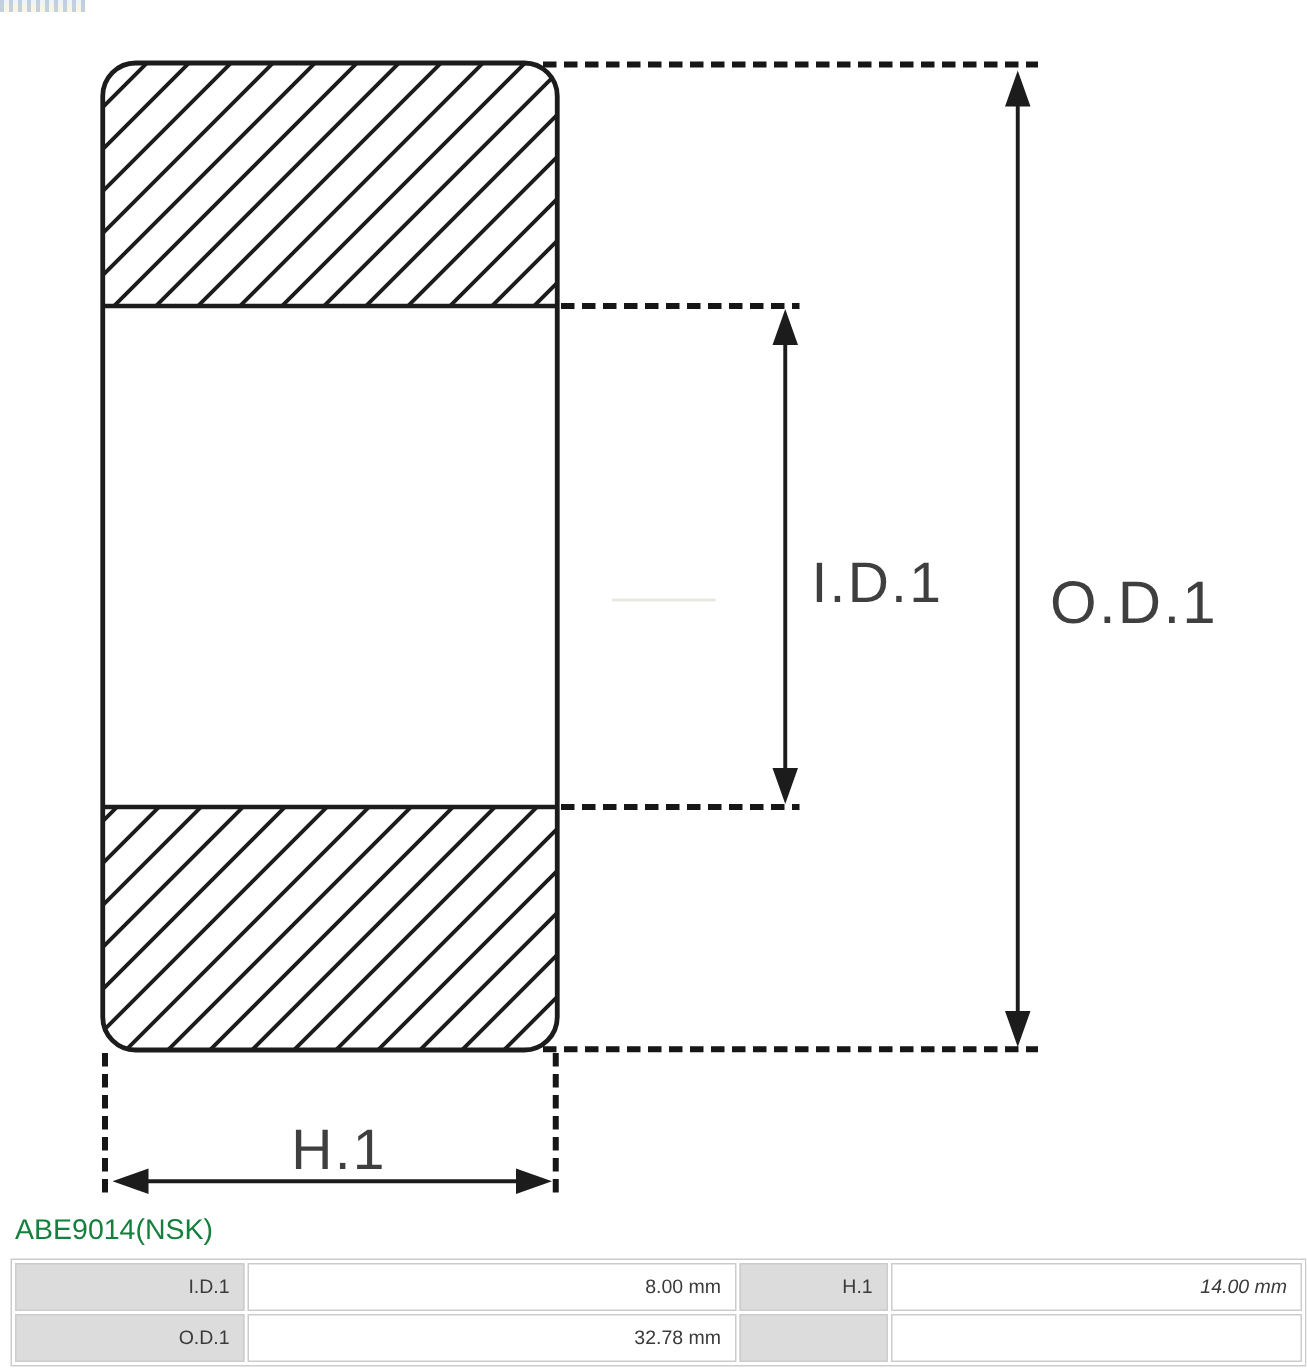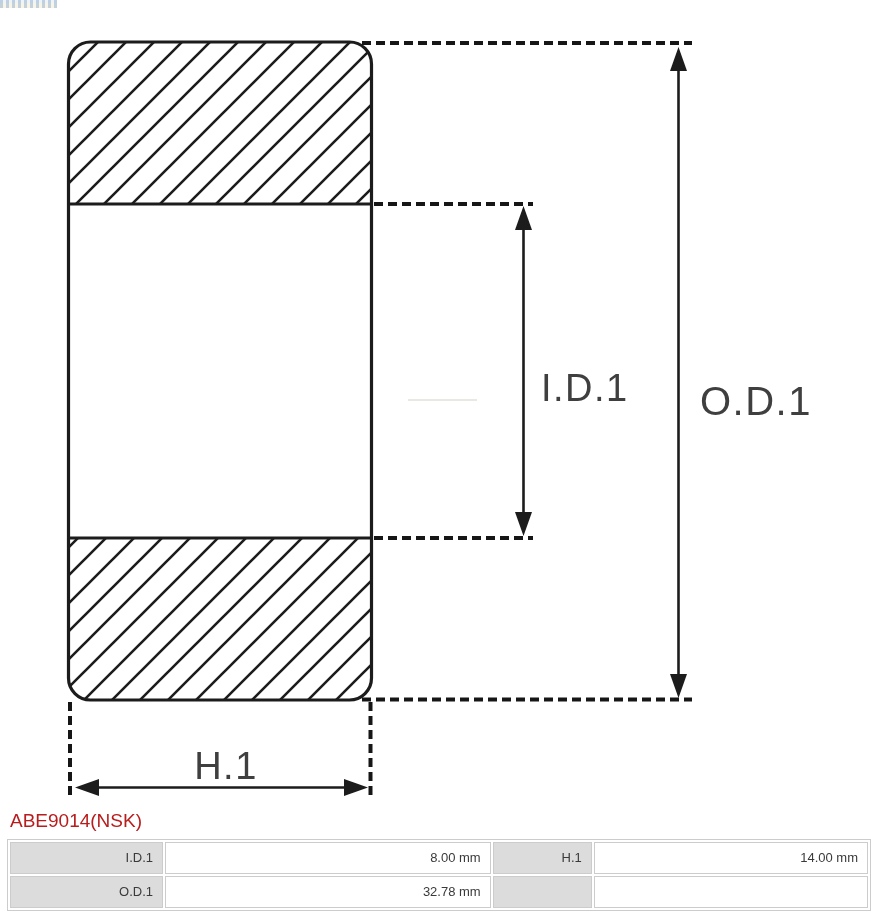--- a/index.html
+++ b/index.html
@@ -44,21 +44,21 @@
     color: #3a3a3a;
     text-align: right;
     white-space: nowrap;
     overflow: hidden;
   }
   td.lbl { background: #dcdcdc; }
   td.val { background: #ffffff; }
   td.c1 { width: 158px; }
   td.c2 { width: 338px; }
   td.c3 { width: 102px; }
-  td.c4 { width: 284px; }
+  td.c4 { width: 284px; font-style: italic; }
 </style>
 </head>
 <body>
 
 <div class="artifact"></div>
 
 <svg class="diagram" width="871" height="810" viewBox="0 0 871 810">
   <defs>
     <pattern id="hatch" width="28" height="28" patternUnits="userSpaceOnUse">
       <path d="M-7,7 L7,-7 M0,28 L28,0 M21,35 L35,21" stroke="#1c1c1c" stroke-width="2.6" fill="none"></path>
@@ -104,21 +104,21 @@
     <line x1="96" y1="787.5" x2="348" y2="787.5" stroke="#1c1c1c" stroke-width="2.6"></line>
     <polygon points="75,787.5 99,779 99,796"></polygon>
     <polygon points="368,787.5 344,779 344,796"></polygon>
   </g>
 
   <text class="dim-label" x="541" y="401" font-size="38" fill="#3f3f3f">I.D.1</text>
   <text class="dim-label" x="700" y="415" font-size="40" fill="#3f3f3f">O.D.1</text>
   <text class="dim-label" x="226" y="779" font-size="38" fill="#3f3f3f" text-anchor="middle">H.1</text>
 </svg>
 
-<div class="product-code" style="color: #b91c1c;">ABE9014(NSK)</div>
+<div class="product-code" style="color: #15803d;">ABE9014(NSK)</div>
 
 <table class="specs">
   <tbody>
     <tr>
       <td class="lbl c1">I.D.1</td>
       <td class="val c2">8.00 mm</td>
       <td class="lbl c3">H.1</td>
       <td class="val c4">14.00 mm</td>
     </tr>
     <tr>

